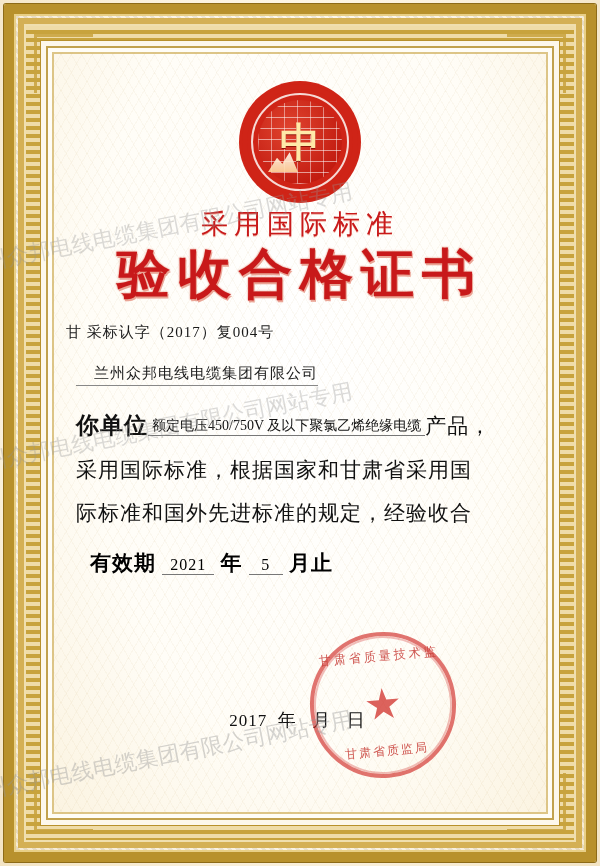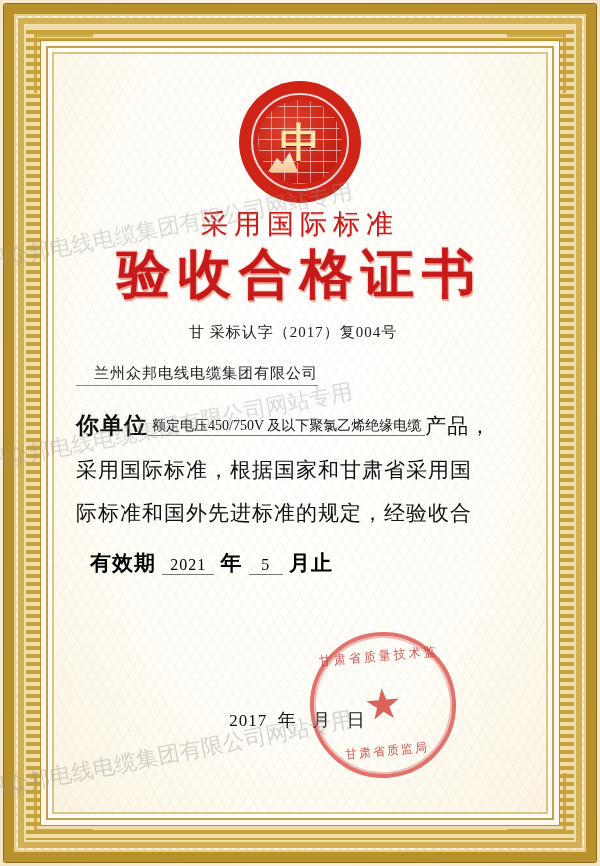--- a/index.html
+++ b/index.html
@@ -114,21 +114,21 @@
     color:#c8191a;
     font-weight:bold;
     letter-spacing:8px;
     font-size:53px;
     line-height:1.08;
     margin-top:4px;
     text-shadow:1px 2px 0 #eaa596, 0 0 2px #d85a45;
   }
   .cert-no{
     margin-top:20px;
-    text-align:center;
+    text-align:left;
     font-size:15px;
     color:#1a1a1a;
     padding-right:14px;
     letter-spacing:1px;
   }
   .cert-no .num{font-family:"Liberation Serif",serif;}
   .company{
     margin-top:22px;
     font-size:15px;
     color:#1a1a1a;

